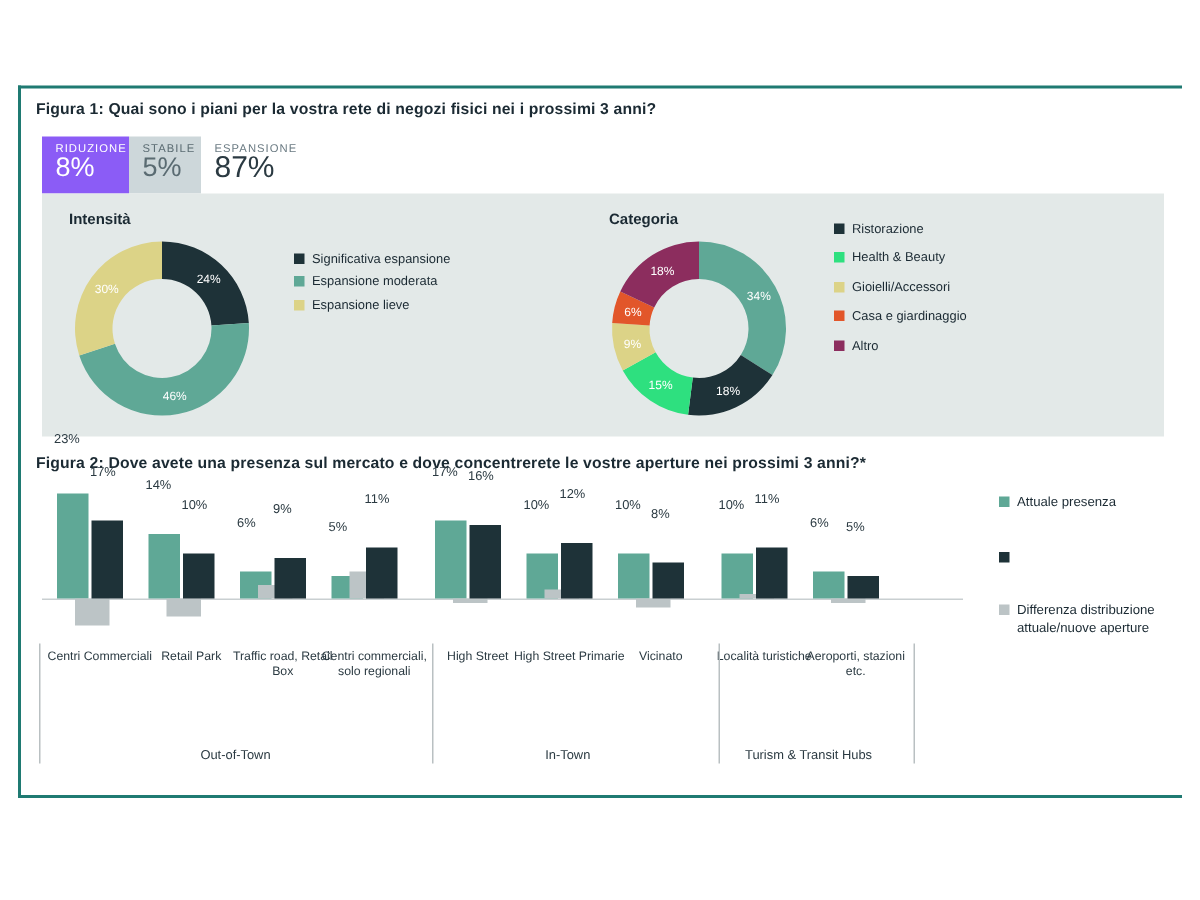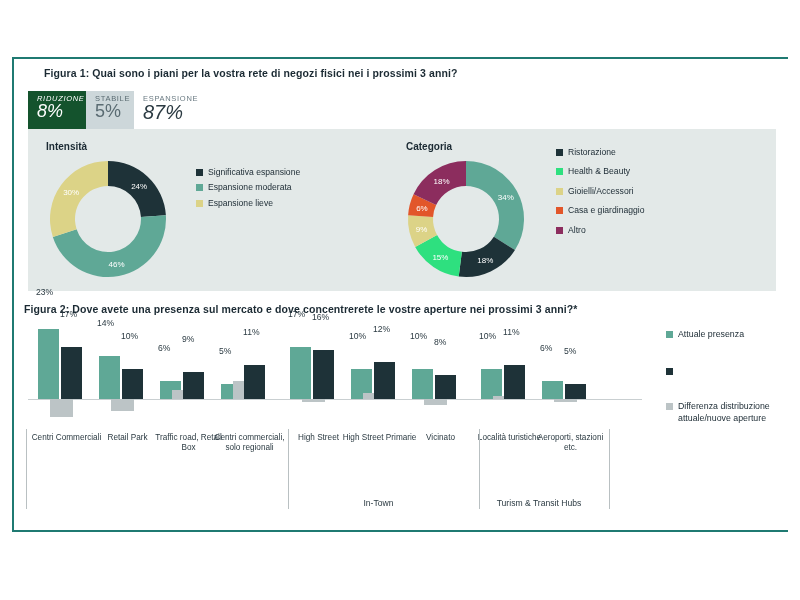--- a/index.html
+++ b/index.html
@@ -22,33 +22,33 @@
     background: #ffffff;
   }
 
   
   #fig1 { position: absolute; left: 0; top: 0; width: 774px; height: 240px; }
 
   .fig-title {
     font-size: 10.5px; font-weight: bold; color: #1b2a33;
     letter-spacing: .1px; white-space: nowrap;
   }
-  #fig1-title { position: absolute; left: 10px; top: 8px; margin-left: 20px; }
+  #fig1-title { position: absolute; left: 10px; top: 8px; }
 
   
   #kpi-strip { position: absolute; left: 14px; top: 32px; height: 38px; display: flex; }
   .kpi { position: relative; padding: 3px 9px 2px 9px; height: 38px; }
   .kpi-label { font-size: 7.5px; letter-spacing: .7px; color: #ffffff; }
   .kpi-value { font-size: 18px; font-weight: 300; color: #ffffff; line-height: 1.05; margin-top: -1px; }
-  .kpi.riduzione { background: #14532d; width: 58px; font-style: italic; }
+  .kpi.riduzione { background: #8b5cf6; width: 58px; }
   .kpi.stabile   { background: #cdd7da; width: 48px; }
   .kpi.stabile .kpi-label, .kpi.stabile .kpi-value { color: #5a6b72; }
   .kpi.espansione { background: #ffffff; width: 70px; }
   .kpi.espansione .kpi-label { color: #6a7a82; }
-  .kpi.espansione .kpi-value { color: #2b3a42; font-size: 20px; font-style: italic; }
+  .kpi.espansione .kpi-value { color: #2b3a42; font-size: 20px; }
 
   
   #donut-panel {
     position: absolute; left: 14px; top: 70px;
     width: 748px; height: 162px;
     background: #e3e9e8;
   }
   .donut-heading { position: absolute; font-size: 10px; font-weight: bold; color: #1b2a33; }
 
   .donut-wrap { position: absolute; }
@@ -295,20 +295,21 @@
         <div id="xlabels">
             <div class="xcat" style="left: -1px; width: 79px;">Centri Commerciali</div>
             <div class="xcat" style="left: 60px; width: 79px;">Retail Park</div>
             <div class="xcat" style="left: 121px; width: 79px;">Traffic road, Retail Box</div>
             <div class="xcat" style="left: 182px; width: 79px; text-align: center;">Centri commerciali, solo regionali</div>
             <div class="xcat" style="left: 251px; width: 79px;">High Street</div>
             <div class="xcat" style="left: 312px; width: 79px;">High Street Primarie</div>
             <div class="xcat" style="left: 373px; width: 79px;">Vicinato</div>
             <div class="xcat" style="left: 442px; width: 79px;">Località turistiche</div>
             <div class="xcat" style="left: 503px; width: 79px;">Aeroporti, stazioni etc.</div>
+            <div class="xgroup" style="left: -2px; width: 262px; top: 65px;">Out-of-Town</div>
             <div class="xsep" style="left: -2px; height: 80px;"></div>
             <div class="xsep" style="left: 260px; height: 80px;"></div>
             <div class="xgroup" style="left: 250px; width: 201px; top: 65px;">In-Town</div>
             <div class="xsep" style="left: 451px; height: 80px;"></div>
             <div class="xgroup" style="left: 441px; width: 140px; top: 65px;">Turism &amp; Transit Hubs</div>
             <div class="xsep" style="left: 581px; height: 80px;"></div>
           </div>
       </div>
 
       <div id="legend2">

